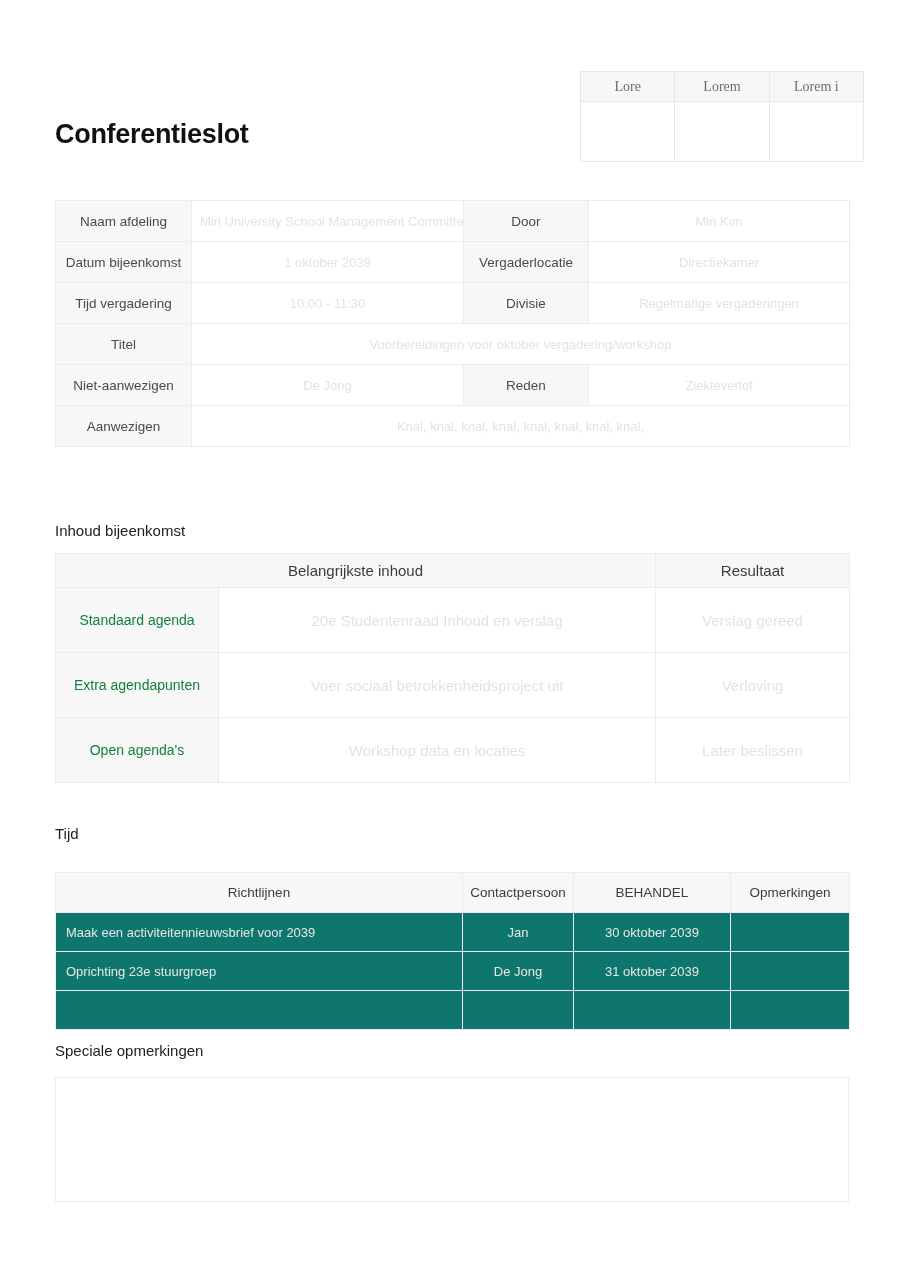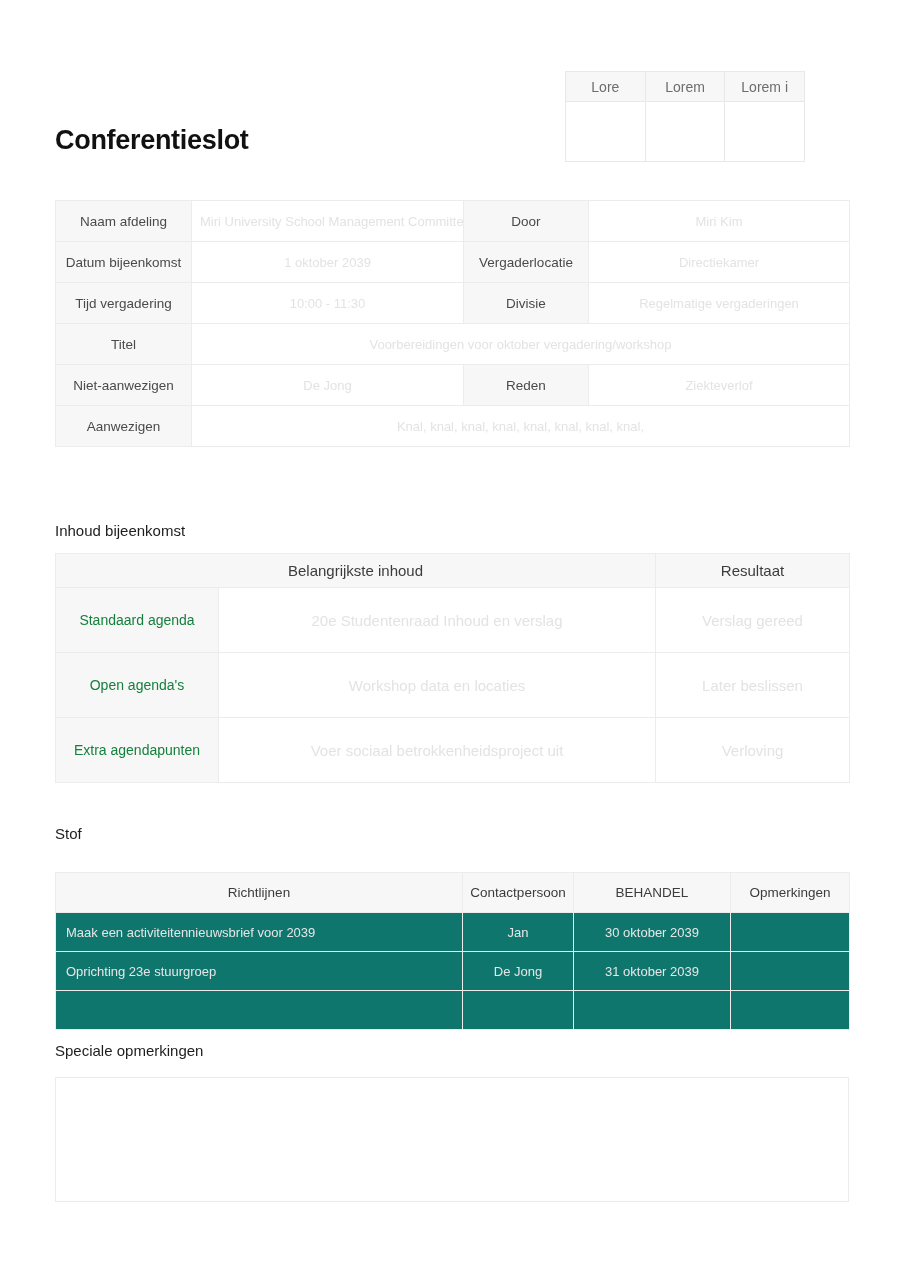--- a/index.html
+++ b/index.html
@@ -16,25 +16,26 @@
     position: relative;
     width: 905px;
     height: 1280px;
     background: #ffffff;
     overflow: hidden;
   }
 
   
   .sig-table {
     position: absolute;
-    left: 565px;
+    left: 580px;
     top: 71px;
-    width: 240px;
+    width: 284px;
     border-collapse: collapse;
     table-layout: fixed;
+    font-family: Liberation Serif, serif;
   }
   .sig-table th,
   .sig-table td {
     border: 1px solid #e8e8e8;
     text-align: center;
     vertical-align: middle;
   }
   .sig-table th {
     height: 30px;
     background: #f7f7f7;
@@ -44,21 +45,21 @@
   }
   .sig-table td {
     height: 60px;
     background: #ffffff;
   }
 
   
   .doc-title {
     position: absolute;
     left: 55px;
-    top: 124px;
+    top: 118px;
     font-size: 27px;
     font-weight: 700;
     letter-spacing: -0.3px;
     color: #111111;
     line-height: 32px;
   }
 
   
   .tbl {
     border-collapse: collapse;
@@ -257,33 +258,33 @@
         <th>Resultaat</th>
       </tr>
     </thead>
     <tbody>
       <tr>
         <td class="row-label">Standaard agenda</td>
         <td class="row-main">20e Studentenraad Inhoud en verslag</td>
         <td class="row-result">Verslag gereed</td>
       </tr>
       <tr>
+        <td class="row-label">Extra agendapunten</td>
+        <td class="row-main">Voer sociaal betrokkenheidsproject uit</td>
+        <td class="row-result">Verloving</td>
+      </tr>
+      <tr>
         <td class="row-label">Open agenda's</td>
         <td class="row-main">Workshop data en locaties</td>
         <td class="row-result">Later beslissen</td>
       </tr>
-      <tr>
-        <td class="row-label">Extra agendapunten</td>
-        <td class="row-main">Voer sociaal betrokkenheidsproject uit</td>
-        <td class="row-result">Verloving</td>
-      </tr>
     </tbody>
   </table>
 
-  <div class="section-heading" id="h-stof">Stof</div>
+  <div class="section-heading" id="h-stof">Tijd</div>
 
   <table class="stof-table tbl">
     <colgroup>
       <col style="width:407px">
       <col style="width:111px">
       <col style="width:157px">
       <col style="width:119px">
     </colgroup>
     <thead>
       <tr>

